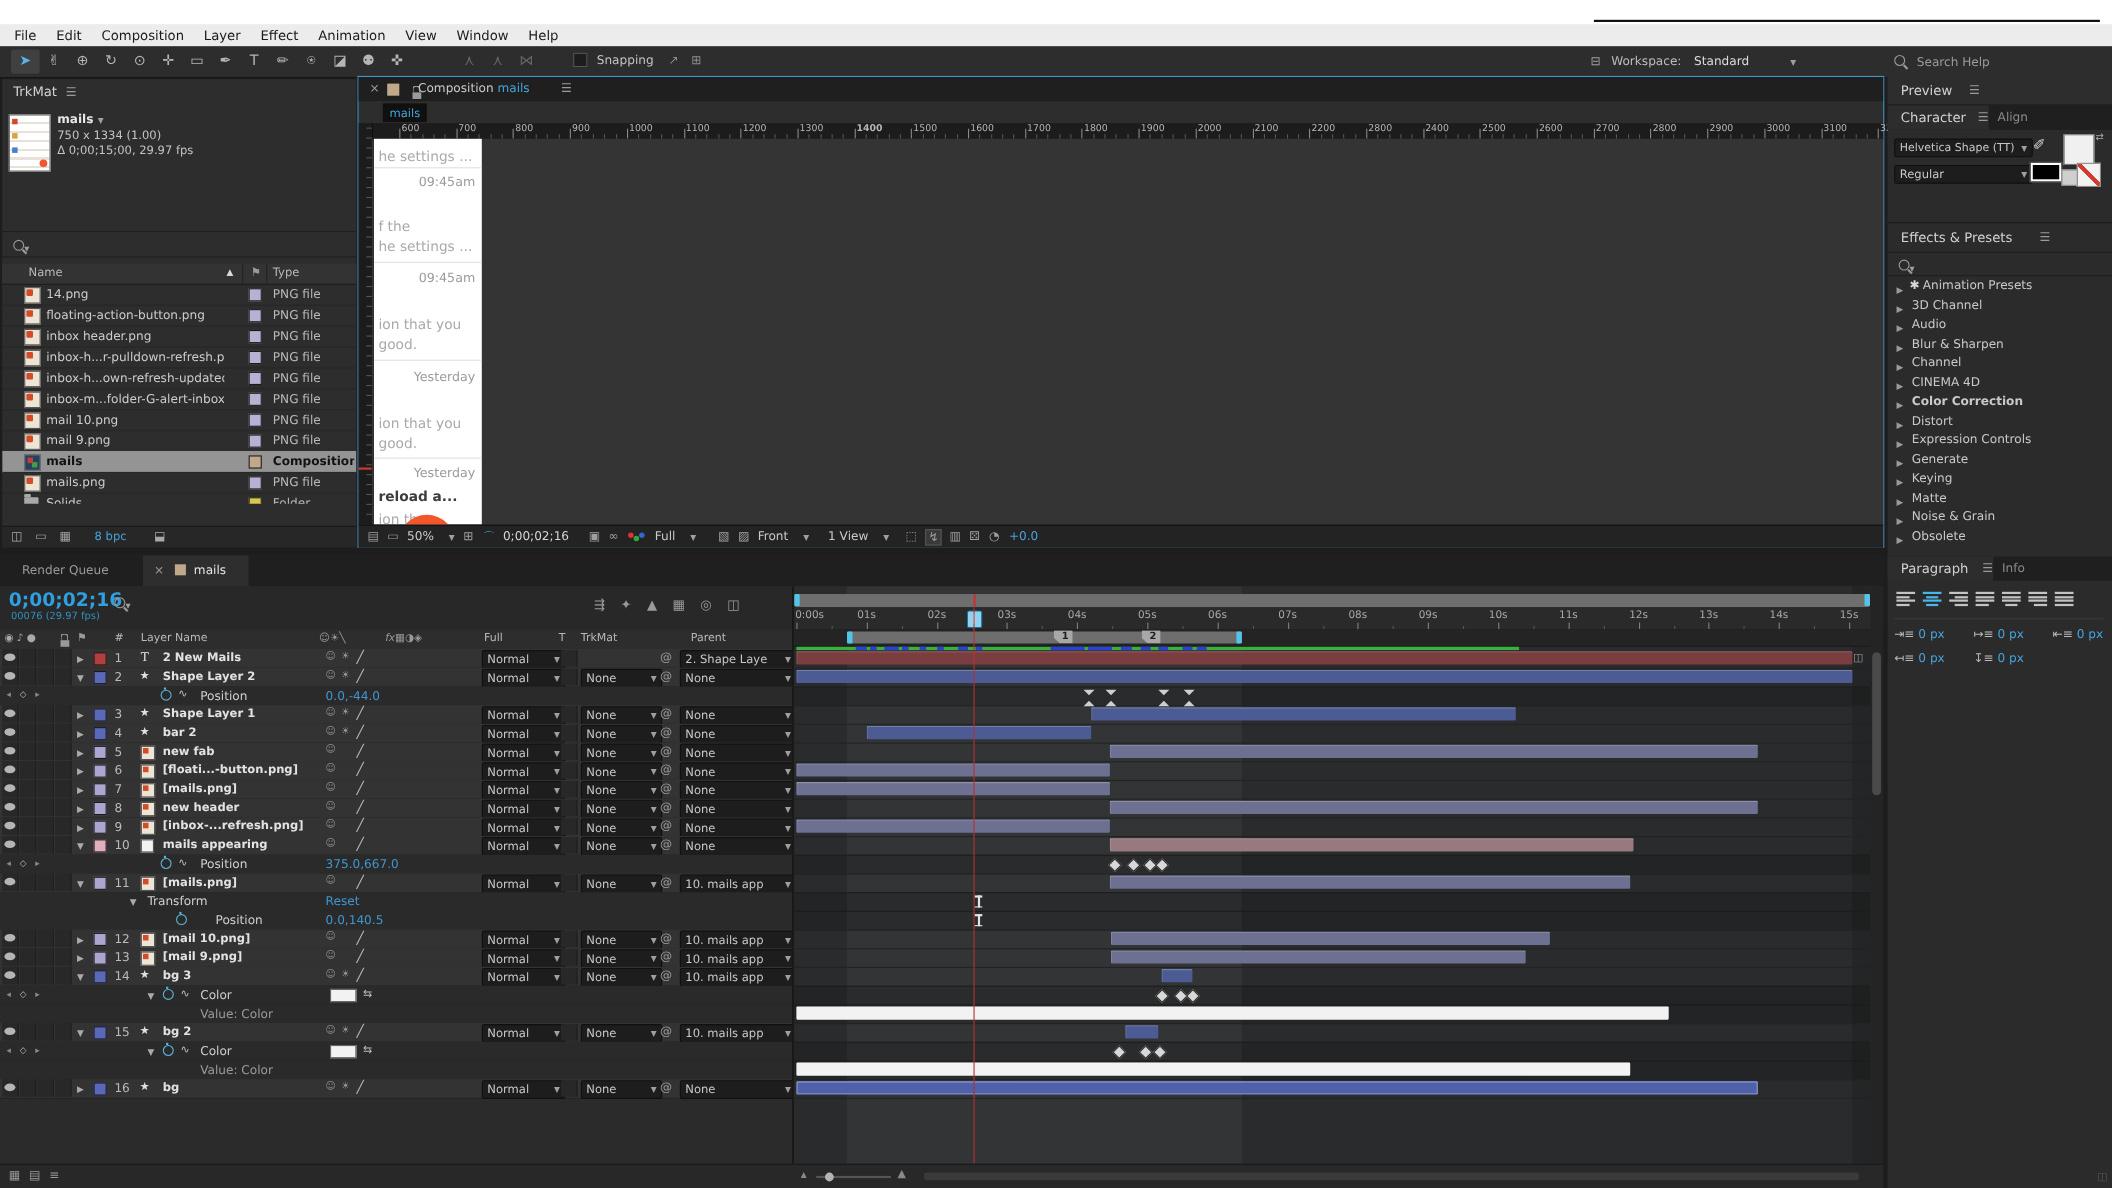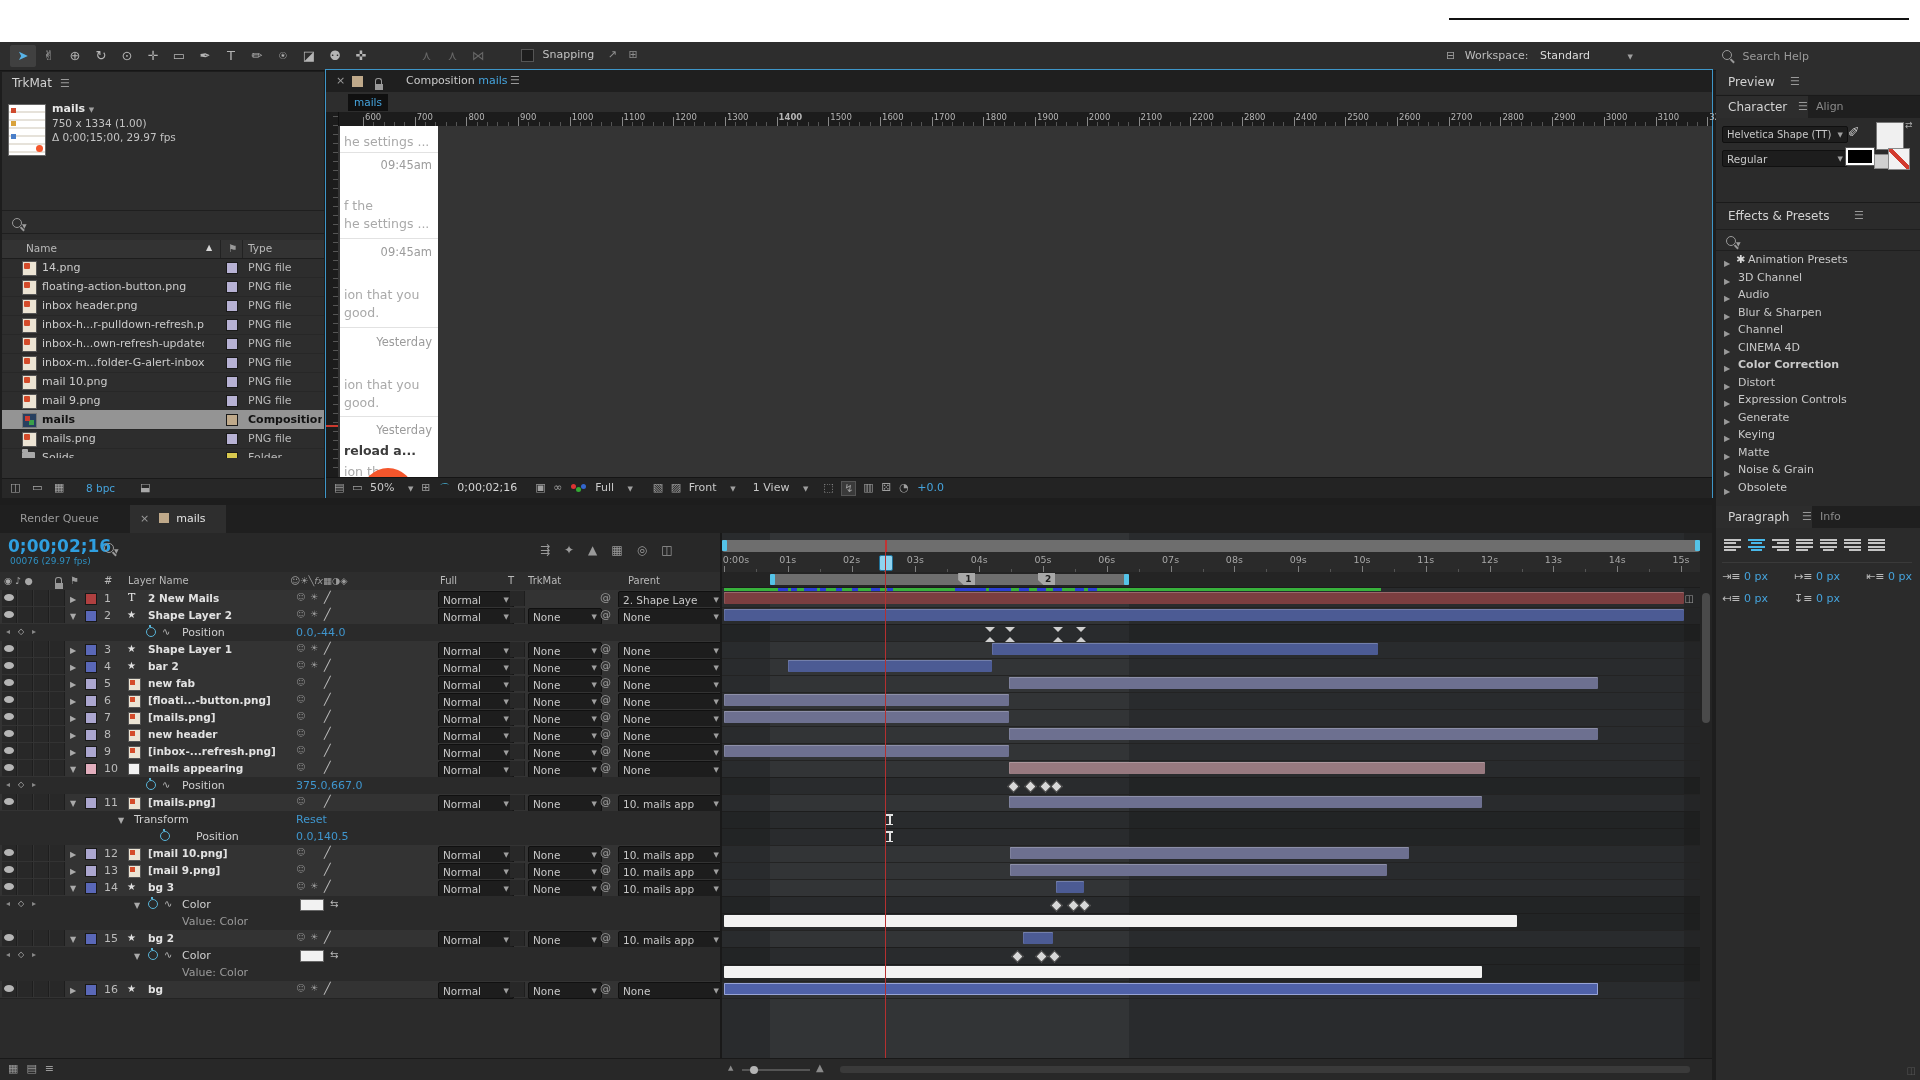--- a/index.html
+++ b/index.html
@@ -82,20 +82,23 @@
   .tick{position:absolute;background:#808080;width:1px;}
   .rlabel{position:absolute;top:2px;color:#a8a8a8;font-size:9.5px;transform:translateX(-50%);}
 </style>
 </head>
 <body>
 
 <div id="app">
 
   <div class="abs menubar"></div>
   <div class="abs chrome-line" style="left:1449px;width:460px;"></div>
+  <div class="abs menurow">
+      <div id="menu-items" style="padding-left:4px;"><span class="menu-item">File</span><span class="menu-item">Edit</span><span class="menu-item">Composition</span><span class="menu-item">Layer</span><span class="menu-item">Effect</span><span class="menu-item">Animation</span><span class="menu-item">View</span><span class="menu-item">Window</span><span class="menu-item">Help</span></div>
+    </div>
 
   <div class="abs toolbar">
     <span id="tools" style="display:inline-block;margin-left:10px;"><span class="tool active" style="transform: none;">➤</span><span class="tool">✌</span><span class="tool">⊕</span><span class="tool">↻</span><span class="tool">⊙</span><span class="tool">✛</span><span class="tool">▭</span><span class="tool">✒</span><span class="tool">T</span><span class="tool">✏</span><span class="tool">⍟</span><span class="tool">◪</span><span class="tool">⚉</span><span class="tool">✜</span></span>
     <span id="axis-tools" style="display:inline-block;margin-left:36px;"><span class="tool dim">⋏</span><span class="tool dim">⋏</span><span class="tool dim">⋈</span></span>
     <span style="display:inline-block;margin-left:26px;vertical-align:top;margin-top:6px;">
       <span style="display:inline-block;width:11px;height:11px;background:#1d1d1d;border:1px solid #555;vertical-align:middle;"></span>
       <span style="color:#c2c2c2;font-size:11px;margin-left:5px;">Snapping</span>
       <span style="color:#8f8f8f;margin-left:10px;">↗</span>
       <span style="color:#8f8f8f;margin-left:8px;">⊞</span>
     </span>
@@ -212,21 +215,21 @@
       <span class="abs blue" style="left:84px;top:3px;font-size:10.5px;">8 bpc</span>
       <span class="abs" style="left:138px;top:2px;color:#a8a8a8;">⬓</span>
     </div>
   </div>
 
   <div class="abs" style="left:326px;top:70px;width:1386px;height:427px;background:#2d2d2d;outline:1px solid #3e96c8;">
     <div class="abs tabstrip" style="left:0;top:0;width:100%;height:22px;">
       <span class="abs" style="left:10px;top:4px;color:#9a9a9a;">×</span>
       <span class="abs" style="left:26px;top:6px;width:11px;height:11px;background:#bfa98a;"></span>
       <span class="abs lock" style="left:46px;top:10px;"></span>
-      <span class="abs" style="left:80px;top:4px;color:#c9c9c9;">
+      <span class="abs" style="left:54px;top:4px;color:#c9c9c9;">
         <span>Composition</span> <span class="blue">mails</span></span>
       <span class="abs hamb" style="left:176px;top:4px;">☰</span>
     </div>
     <div class="abs" style="left:22px;top:24px;width:40px;height:17px;background:#101010;text-align:center;line-height:17px;">
       <span class="blue" style="font-size:10.5px;">mails</span>
     </div>
     <div class="abs" id="viewer-hruler" style="left:12px;top:42px;width:1374px;height:14px;background:#1c1c1c;border-bottom:1px solid #101010;">
         <div class="tick" style="left: 25px; bottom: 0px; height: 9px; background: rgb(136, 136, 136);"></div>
         <div class="abs" style="left: 27px; top: 0px; color: rgb(181, 181, 181); font-size: 8.5px;">600</div>
         <div class="tick" style="left: 35.3px; bottom: 0px; height: 4px; background: rgb(85, 85, 85);"></div>
@@ -616,21 +619,21 @@
         <span class="mag"></span><span class="caret" style="font-size:6px;">▼</span>
       </div>
       <span class="abs" style="left:540px;top:10px;color:#9a9a9a;letter-spacing:14px;font-size:12px;">⇶✦▲▦◎◫</span>
     </div>
     <div class="abs" style="left:0;top:67px;width:722px;height:18px;background:#2d2d2d;border-bottom:1px solid #1a1a1a;color:#b9b9b9;font-size:10px;">
       <span class="abs" style="left:4px;top:3px;font-size:9.5px;color:#a9a9a9;">◉ ♪ ●</span>
       <span class="abs lock" style="left:52px;top:8px;"></span>
       <span class="abs" style="left:70px;top:3px;color:#9a9a9a;">⚑</span>
       <span class="abs" style="left:104px;top:3px;">#</span>
       <span class="abs" style="left:128px;top:3px;">Layer Name</span>
-      <span class="abs" style="left:290px;top:3px;color:#9a9a9a;font-size:9.5px;">☺☀╲<i style="font-style:italic;">fx</i>▦◑◈</span>
+      <span class="abs" style="left:290px;top:3px;color:#9a9a9a;font-size:9.5px;">☺☀╲<i style="font-style:italic;margin-left:36px;">fx</i>▦◑◈</span>
       <span class="abs" style="left:440px;top:3px;">Full</span>
       <span class="abs" style="left:508px;top:3px;">T</span>
       <span class="abs" style="left:528px;top:3px;">TrkMat</span>
       <span class="abs" style="left:628px;top:3px;">Parent</span>
     </div>
     <div class="abs" id="tl-left-rows" style="left:0;top:85px;width:722px;height:468px;">
         <div class="lrow" style="top: 0px;">
           <div class="avcell" style="left: 2px; width: 14px;">
             <div class="abs" style="left: 2px; top: 4px; width: 10px; height: 7px; border-radius: 50%; background: rgb(181, 181, 181);"></div>
           </div>

